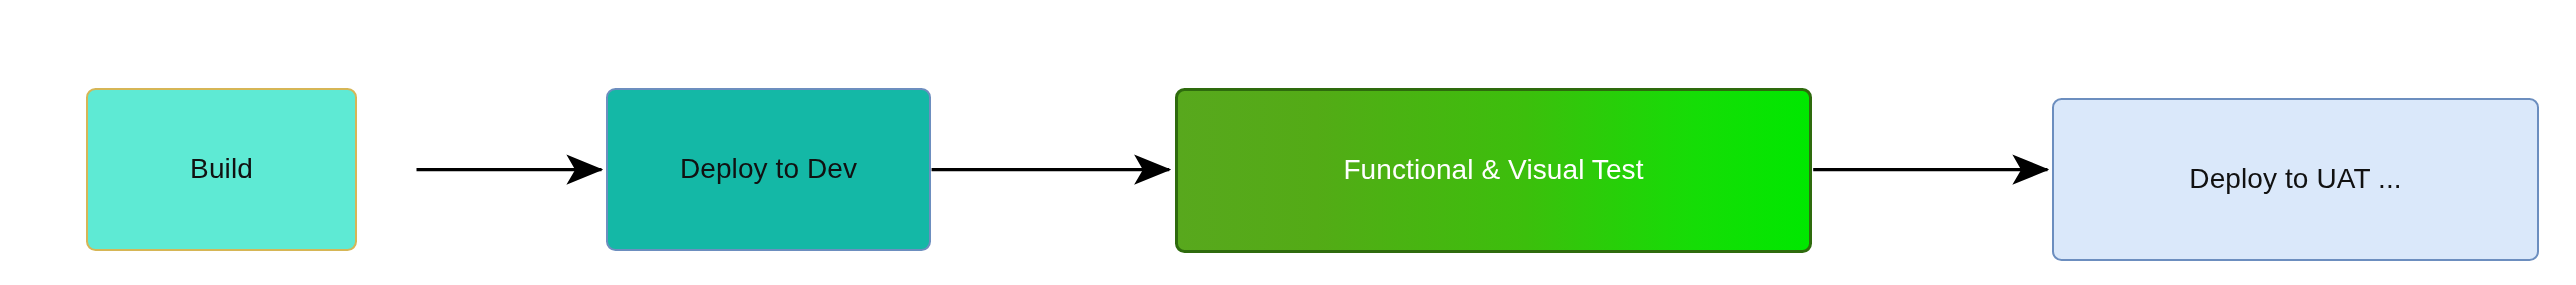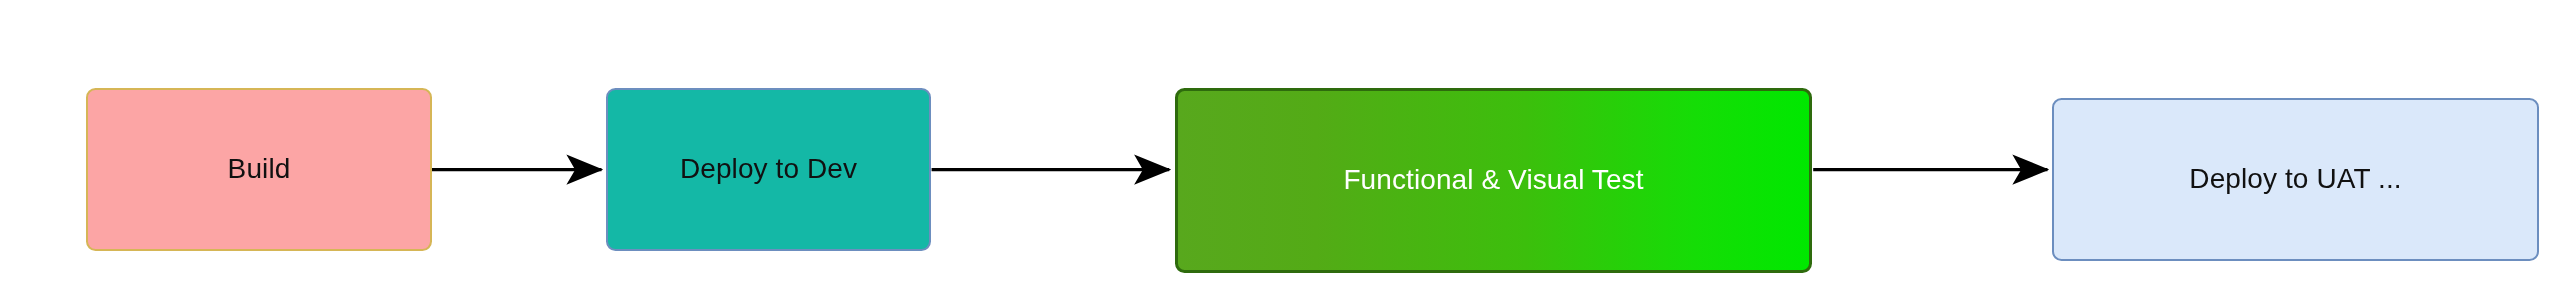--- a/index.html
+++ b/index.html
@@ -31,44 +31,44 @@
   }
   .node-label {
     display: block;
     pointer-events: none;
   }
 
   
   #node-build {
     left: 86px;
     top: 88px;
-    width: 346px;
+    width: 271px;
     height: 163px;
-    background: #fca5a5;
+    background: #5eead4;
     border: 2.7px solid #d6b656;
     color: #111111;
   }
 
   
   #node-deploy-dev {
     left: 606px;
     top: 88px;
     width: 325px;
     height: 163px;
     background: #14b8a6;
     border: 2.7px solid #6c8ebf;
     color: #111111;
   }
 
   
   #node-functional-visual-test {
     left: 1175px;
     top: 88px;
     width: 637px;
-    height: 185px;
+    height: 165px;
     background: linear-gradient(90deg, #58a81d 0%, #53ab16 22%, #3cbf0c 55%, #15dd06 82%, #00e800 100%);
     border: 3.4px solid #2e6b0d;
     color: #ffffff;
   }
 
   
   #node-deploy-uat {
     left: 2052px;
     top: 98px;
     width: 487px;

